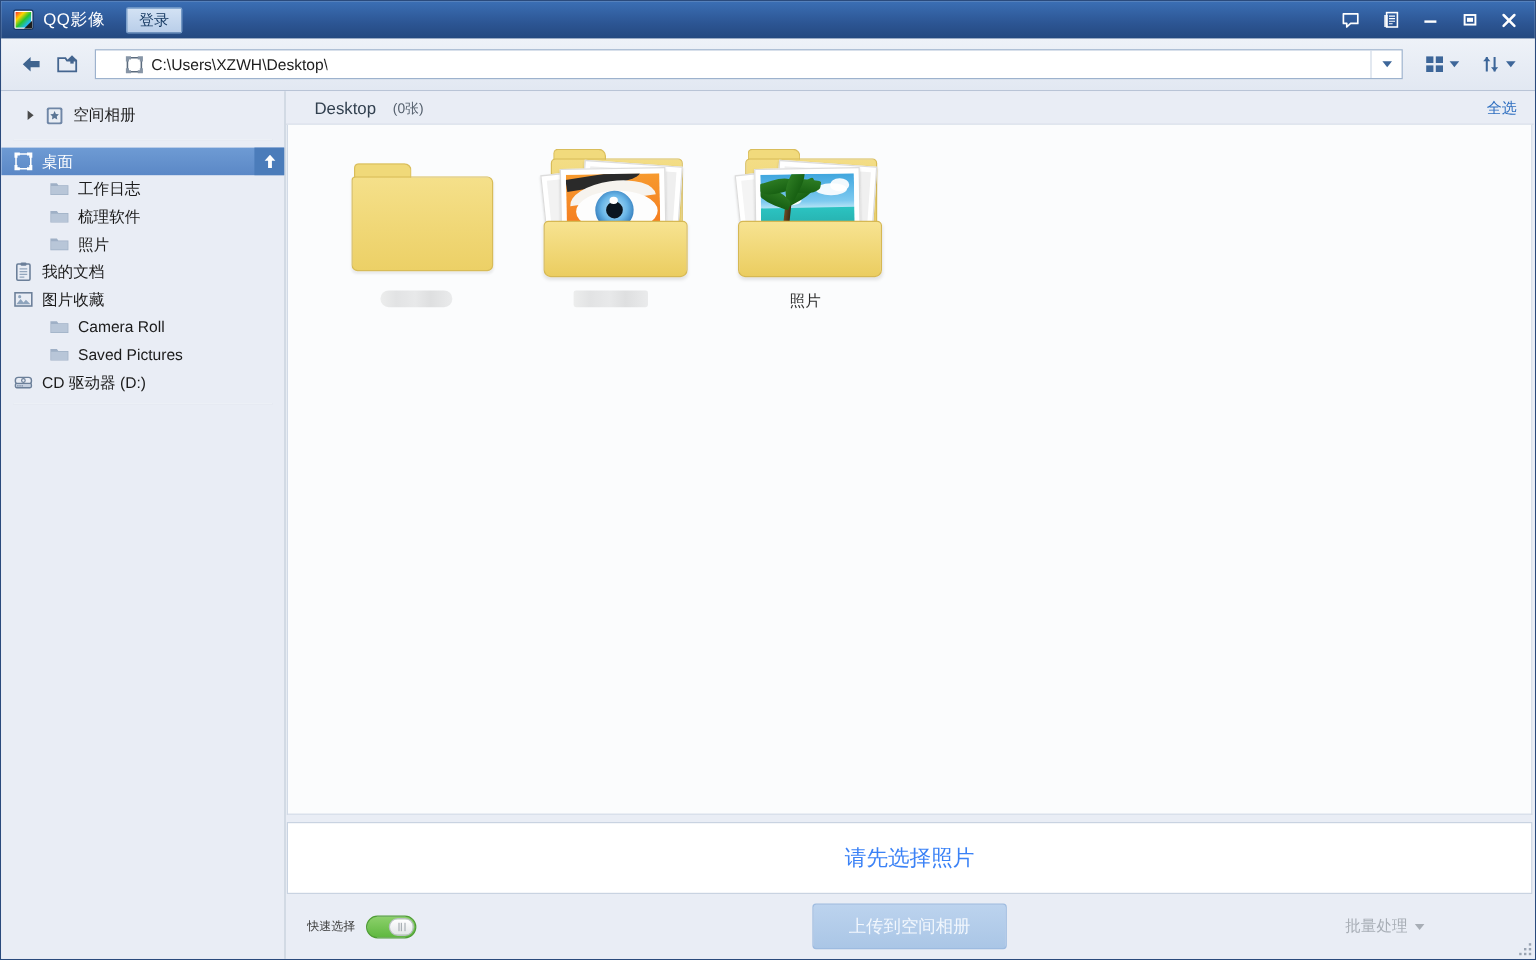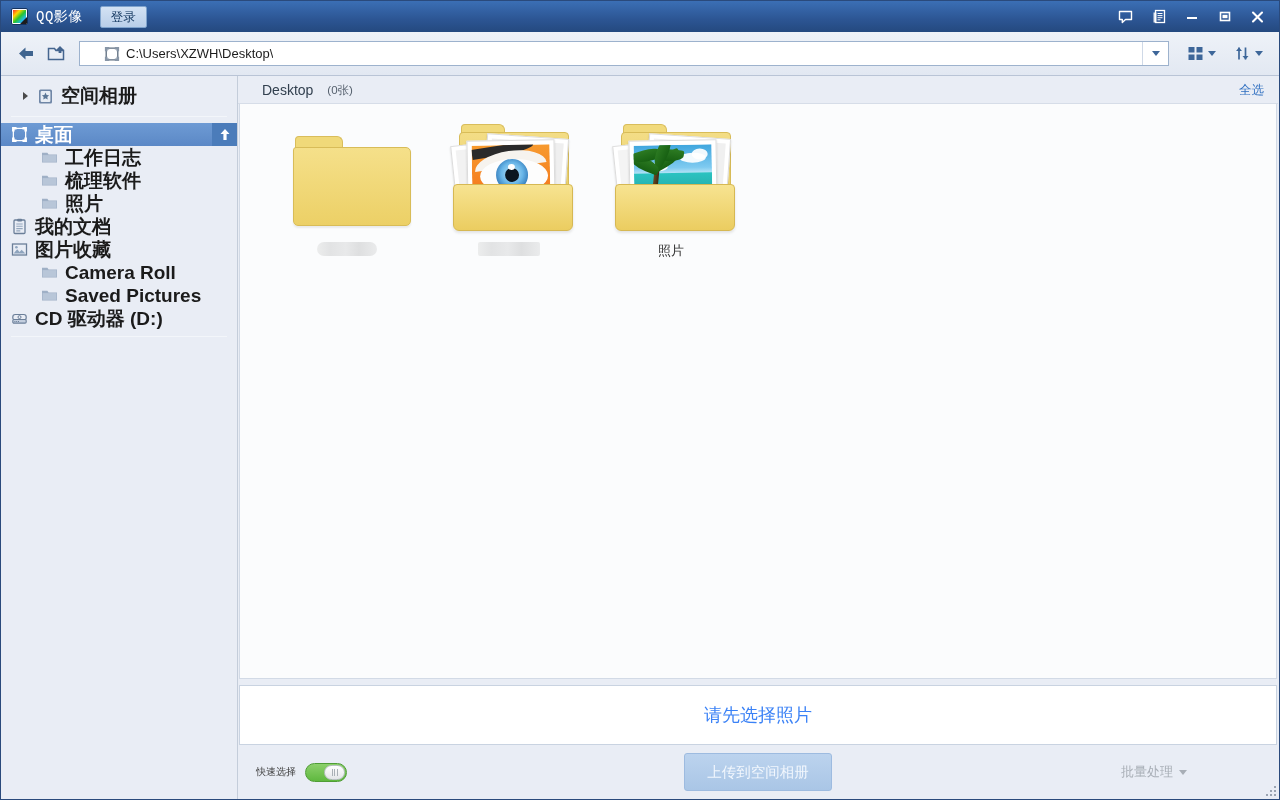--- a/index.html
+++ b/index.html
@@ -46,21 +46,20 @@
     width: 0; height: 0;
     border-left: 7px solid transparent;
     border-bottom: 7px solid #1c1c1c;
   }
   .app-title {
     color: #ffffff;
     font-size: 14px;
     margin-left: 8px;
     letter-spacing: .5px;
     white-space: nowrap;
-    font-family: Liberation Mono, monospace;
   }
   .login-btn {
     margin-left: 17px;
     height: 22px;
     min-width: 47px;
     padding: 0 9px;
     background: linear-gradient(#d3e2f4, #b9cee9);
     border: 1px solid #7fa3cd;
     border-radius: 2px;
     color: #12365f;
@@ -158,27 +157,26 @@
     background: #e9edf5;
     border-right: 1px solid #c4cdda;
     padding-top: 6px;
     overflow: hidden;
     position: relative;
   }
   .srow {
     height: 23px;
     display: flex;
     align-items: center;
-    font-size: 19px;
+    font-size: 13px;
     color: #1b1b1b;
     cursor: pointer;
     position: relative;
     padding-left: 10px;
     white-space: nowrap;
-    font-weight: bold;
   }
   .srow.child { padding-left: 40px; }
   .srow.top { padding-left: 22px; height: 28px; }
   .srow.sel {
     background: linear-gradient(#6e9bd4, #5b88c6);
     color: #ffffff;
   }
   .srow.hover-lite { background: #dfe6f0; }
   .srow .ico { width: 17px; height: 17px; flex: 0 0 auto; margin-right: 7px; }
   .expander {
@@ -425,21 +423,21 @@
     background: linear-gradient(#ffffff, #e3e6e8);
     border: 1px solid #b9c0c4;
     display: flex; align-items: center; justify-content: center;
     gap: 1.5px;
   }
   .toggle .knob i { width: 1px; height: 7px; background: #a9b0b5; display: block; }
   .upload-btn {
     position: absolute;
     left: 50%;
     transform: translateX(-50%);
-    width: 148px; height: 38px;
+    width: 162px; height: 38px;
     background: linear-gradient(#bcd3ee, #aac6e6);
     border: 1px solid #9dbbe0;
     border-radius: 3px;
     color: #f2f7fd;
     font-size: 14.5px;
     display: flex; align-items: center; justify-content: center;
     cursor: default;
   }
   .batch {
     position: absolute;

